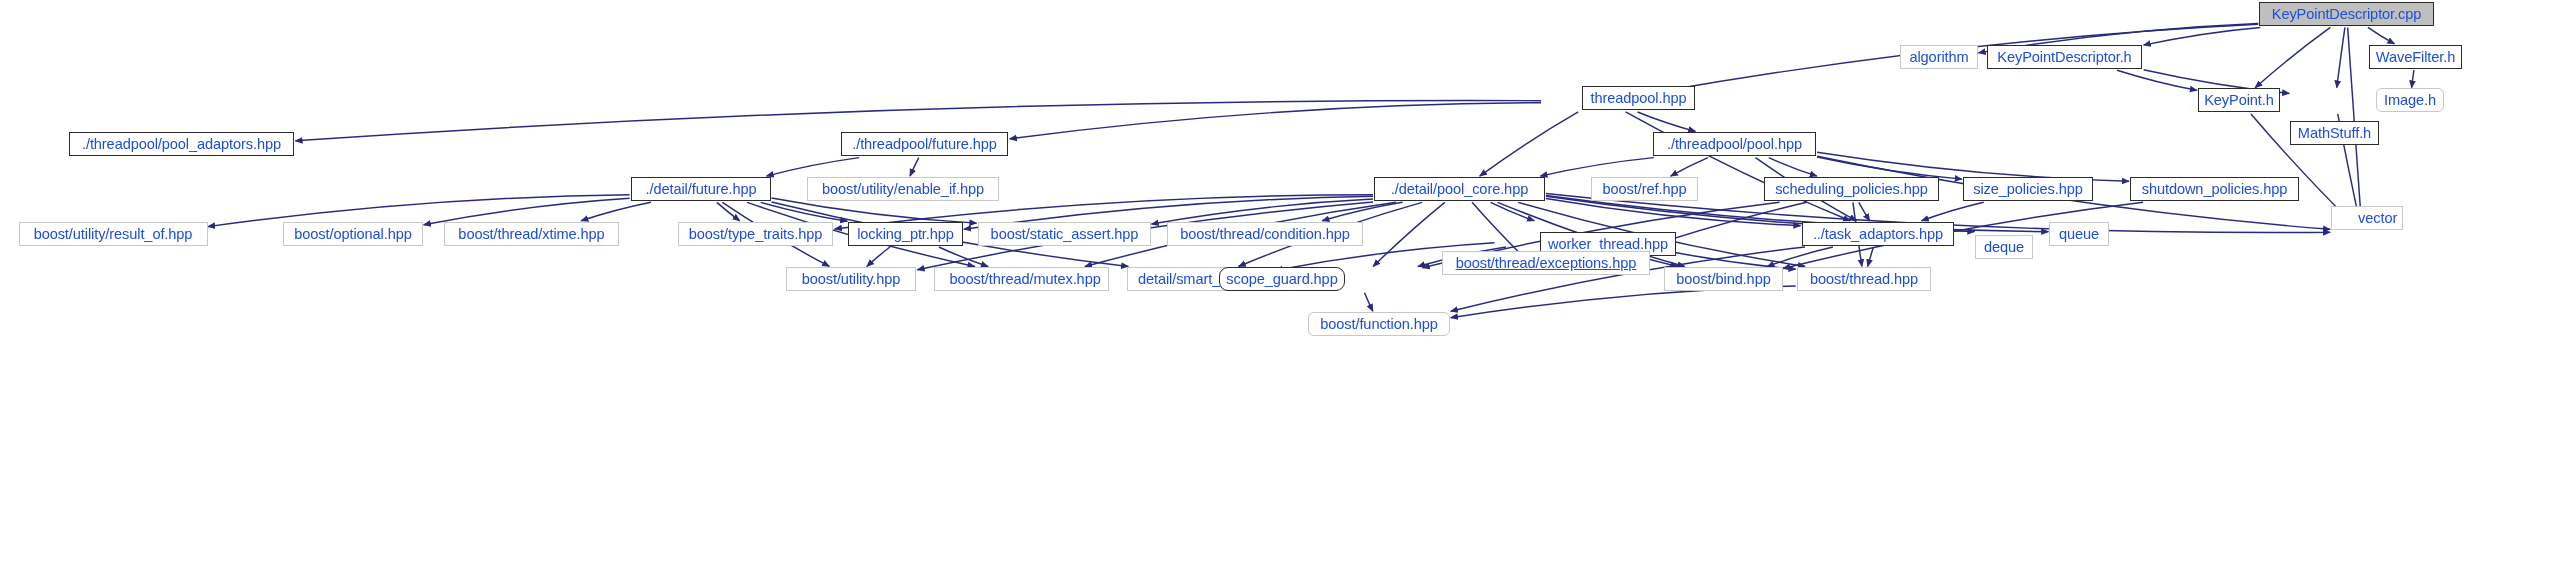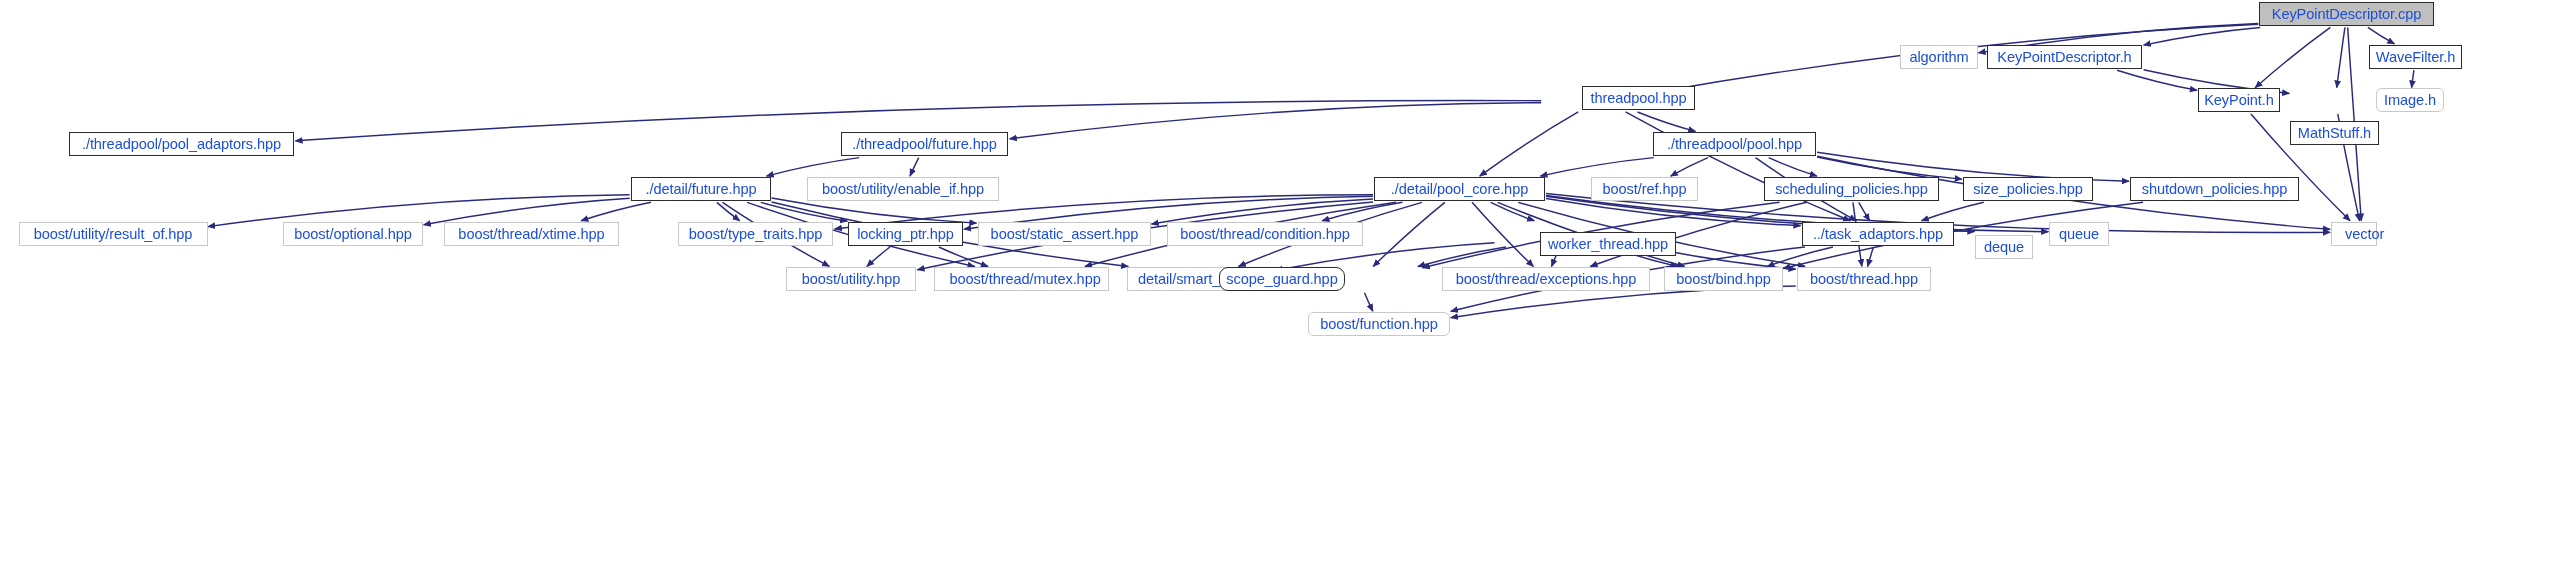--- a/index.html
+++ b/index.html
@@ -151,24 +151,24 @@
       <div class="node faint" style="left: 283px; top: 222px; width: 140px;">boost/optional.hpp</div>
       <div class="node faint" style="left: 444px; top: 222px; width: 175px;">boost/thread/xtime.hpp</div>
       <div class="node faint" style="left: 678px; top: 222px; width: 155px;">boost/type_traits.hpp</div>
       <div class="node solid" style="left: 848px; top: 222px; width: 115px;">locking_ptr.hpp</div>
       <div class="node faint" style="left: 978px; top: 222px; width: 173px;">boost/static_assert.hpp</div>
       <div class="node faint" style="left: 1167px; top: 222px; width: 196px;">boost/thread/condition.hpp</div>
       <div class="node solid" style="left: 1495px; top: 232px; width: 136px; margin-left: 45px;">worker_thread.hpp</div>
       <div class="node solid" style="left: 1802px; top: 222px; width: 152px;">../task_adaptors.hpp</div>
       <div class="node faint" style="left: 1975px; top: 222px; width: 58px; margin-top: 13px;">deque</div>
       <div class="node faint" style="left: 2049px; top: 222px; width: 60px;">queue</div>
-      <div class="node faint" style="left: 2331px; top: 222px; width: 46px; padding-left: 28px;">vector</div>
+      <div class="node faint" style="left: 2331px; top: 206px; width: 72px; padding-left: 28px;">vector</div>
       <div class="node faint" style="left: 786px; top: 267px; width: 130px;">boost/utility.hpp</div>
       <div class="node faint" style="left: 934px; top: 267px; width: 175px; padding-left: 14px;">boost/thread/mutex.hpp</div>
       <div class="node faint" style="left: 1127px; top: 267px; width: 148px;">detail/smart_ptr.hpp</div>
       <div class="node solid" style="left: 1219px; top: 267px; width: 126px; border-radius: 9px;">scope_guard.hpp</div>
-      <div class="node faint" style="left: 1442px; top: 267px; width: 208px;">boost/thread/exceptions.hpp</div>
+      <div class="node faint" style="left: 1442px; top: 251px; width: 208px; text-decoration: underline;">boost/thread/exceptions.hpp</div>
       <div class="node faint" style="left: 1664px; top: 267px; width: 119px;">boost/bind.hpp</div>
       <div class="node faint" style="left: 1797px; top: 267px; width: 134px;">boost/thread.hpp</div>
       <div class="node faint" style="left: 1308px; top: 312px; width: 142px; border-radius: 6px;">boost/function.hpp</div>
     </div>
 </div>
 
 
 </body></html>

